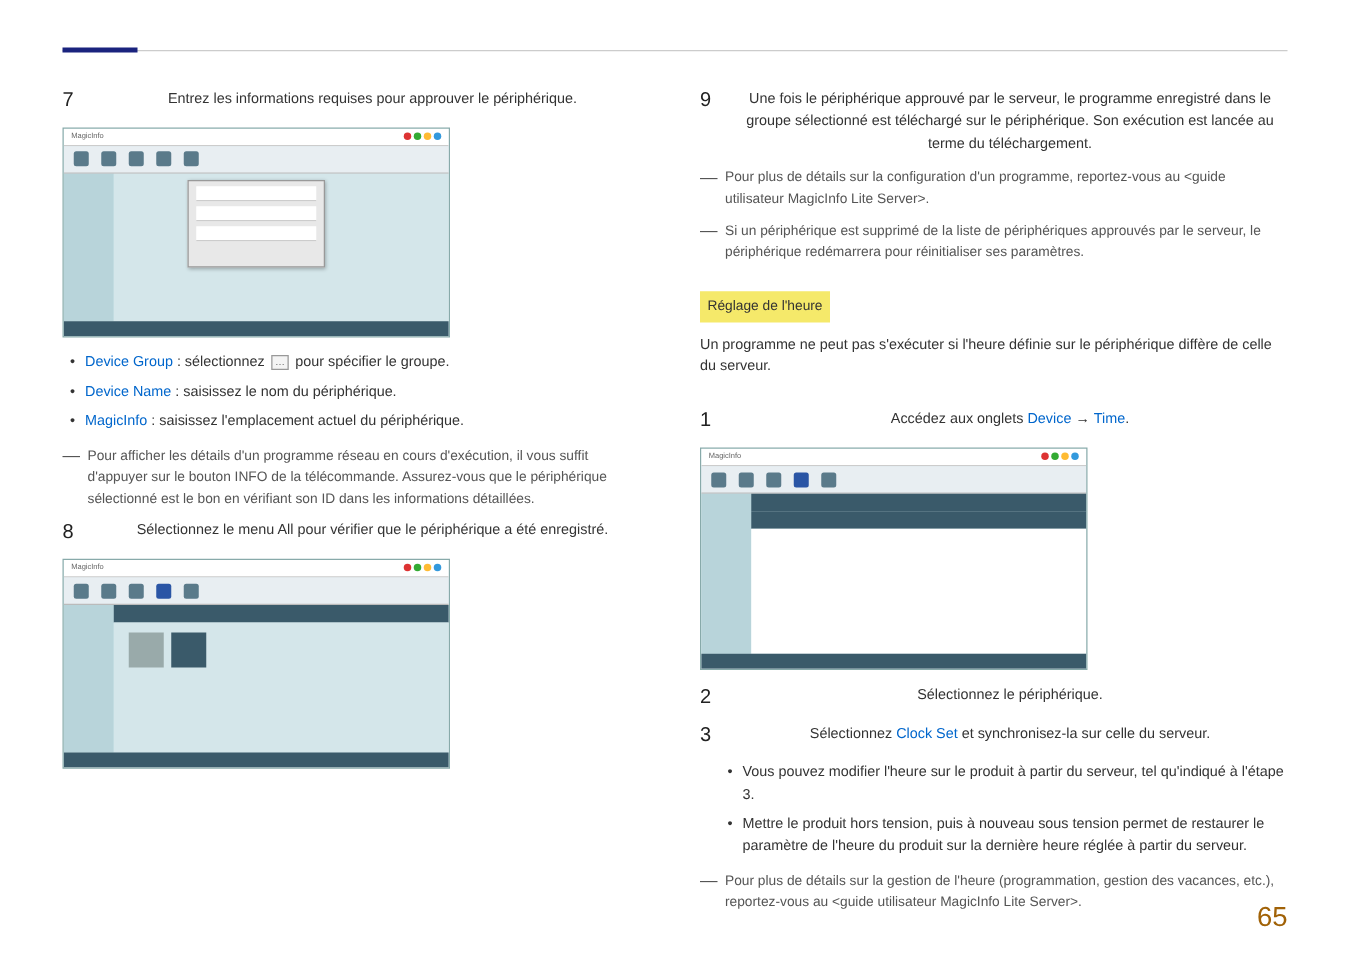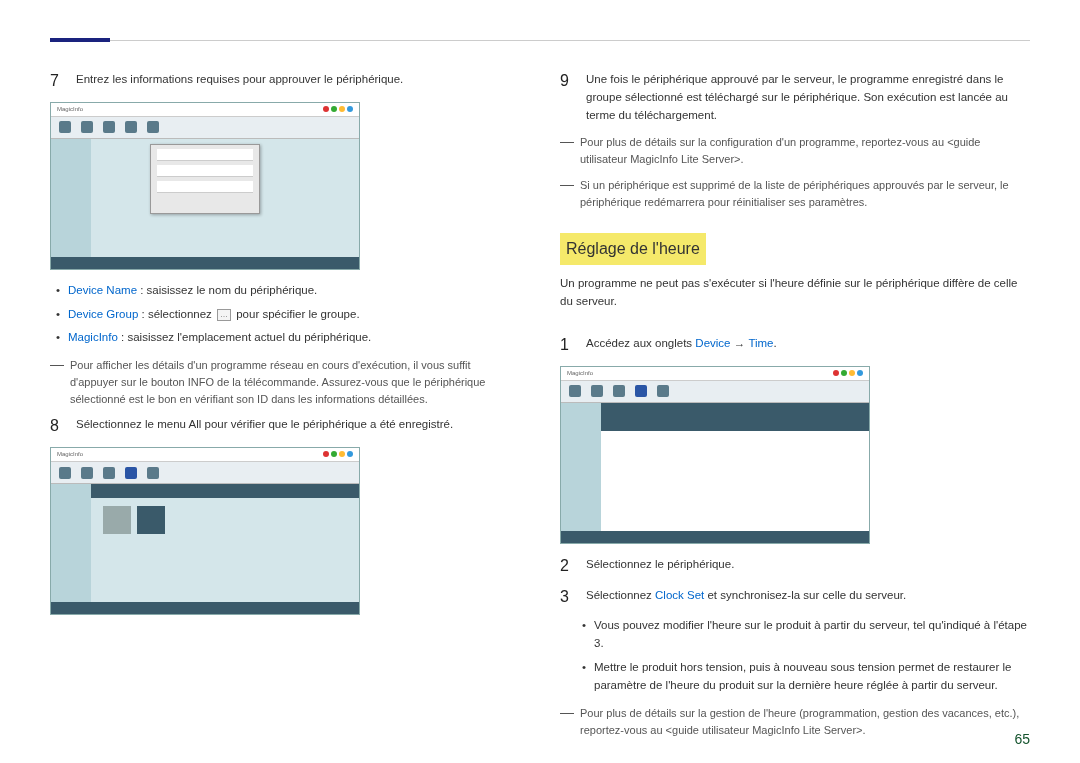--- a/index.html
+++ b/index.html
@@ -44,21 +44,21 @@
     gap: 12px;
     margin-bottom: 10px;
   }
   .step-num {
     font-size: 16px;
     font-weight: 300;
     color: #222;
     min-width: 14px;
     line-height: 1.3;
   }
-  .step-body { flex: 1; }
+  .step-body { flex: 1; text-align: center; }
   .screenshot {
     width: 310px;
     height: 168px;
     margin: 8px 0 12px 0;
     border: 1px solid #8aa;
     background: linear-gradient(#cfe5e8, #cfe5e8);
     position: relative;
     overflow: hidden;
   }
   .sshot-top {
@@ -93,33 +93,33 @@
     margin: 0 2px;
   }
   .note {
     display:flex; gap:6px; margin: 4px 0 8px 0; color:#555; font-size:11px;
   }
   .note-dash{ font-size:14px; line-height:1; }
   .heading {
     display: inline-block;
     background: #f5e96a;
     color: #333;
-    font-size: 16px;
+    font-size: 11px;
     padding: 4px 6px;
     margin: 14px 0 10px 0;
     font-weight: 500;
   }
   .intro { margin-bottom: 24px; }
   .arrow { font-family: Arial; }
   .page-num {
     position: absolute;
     right: 50px;
     bottom: 16px;
-    font-size: 14px;
-    color: #14532d;
+    font-size: 22px;
+    color: #a16207;
     font-weight: 300;
   }
   .bold{font-weight:400;}
   .sshot-dots{position:absolute;right:6px;top:3px;display:flex;gap:2px;}
   .sshot-dot{width:6px;height:6px;border-radius:50%;}
 </style>
 </head>
 <body>
 
 <div class="page">
@@ -158,24 +158,24 @@
         <div class="sshot-dialog">
           <div class="sshot-dialog-row"></div>
           <div class="sshot-dialog-row"></div>
           <div class="sshot-dialog-row"></div>
         </div>
         <div class="sshot-bottom"></div>
       </div>
 
       <ul class="bullets">
         <li>
-          <span class="blue">Device Name</span><span> : saisissez le nom du périphérique.</span>
+          <span class="blue">Device Group</span><span> : sélectionnez </span><span class="small-btn">…</span><span> pour spécifier le groupe.</span>
         </li>
         <li>
-          <span class="blue">Device Group</span><span> : sélectionnez </span><span class="small-btn">…</span><span> pour spécifier le groupe.</span>
+          <span class="blue">Device Name</span><span> : saisissez le nom du périphérique.</span>
         </li>
         <li>
           <span class="blue">MagicInfo</span><span> : saisissez l'emplacement actuel du périphérique.</span>
         </li>
       </ul>
 
       <div class="note">
         <span class="note-dash">―</span>
         <span>Pour afficher les détails d'un programme réseau en cours d'exécution, il vous suffit d'appuyer sur le bouton <span class="bold">INFO</span> de la télécommande. Assurez-vous que le périphérique sélectionné est le bon en vérifiant son ID dans les informations détaillées.</span>
       </div>

